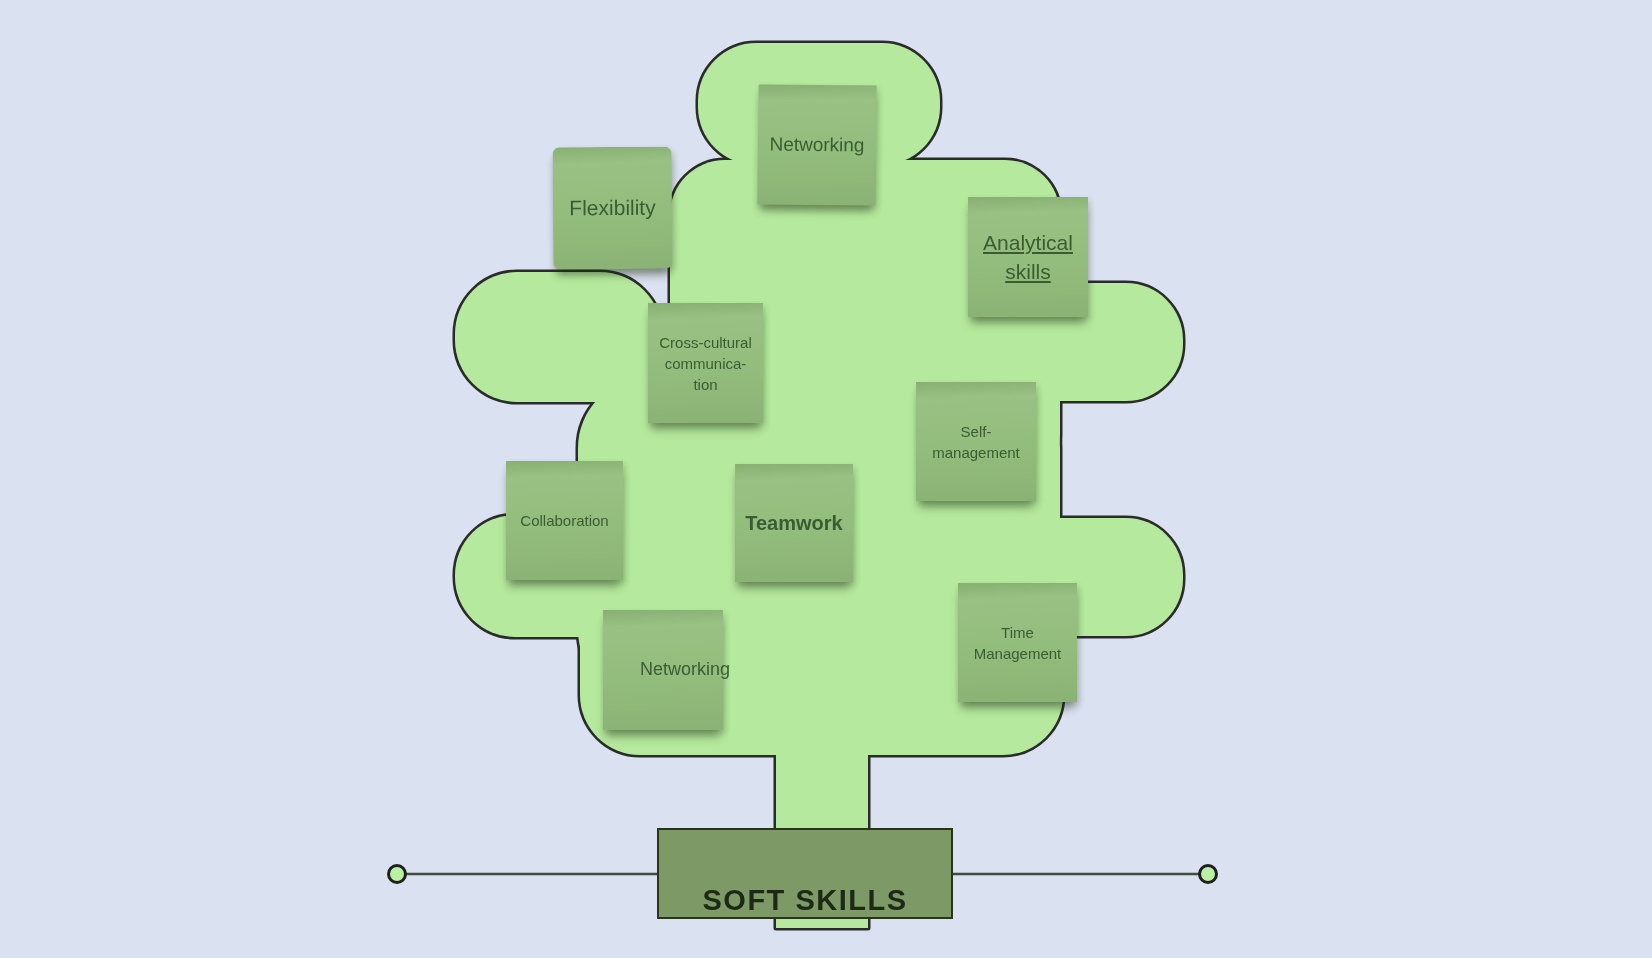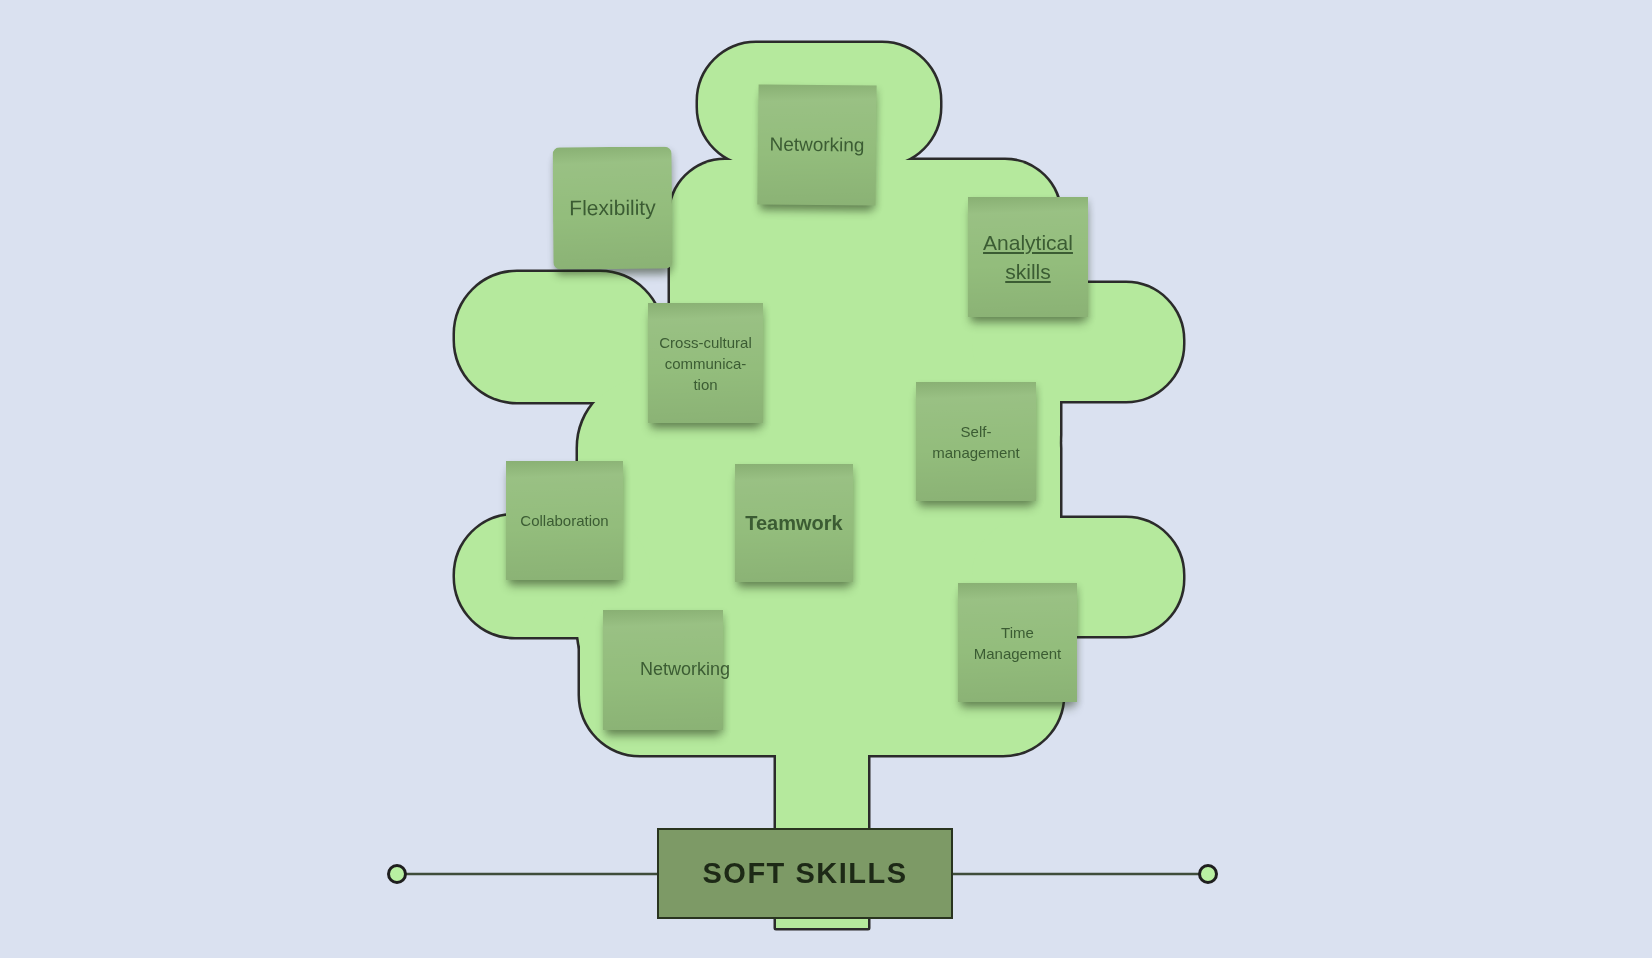--- a/index.html
+++ b/index.html
@@ -68,21 +68,21 @@
     white-space:pre-line;
     padding:4px;
   }
   .root-box{
     position:absolute;
     left:657px;top:828px;width:296px;height:91px;
     background:var(--root-fill);
     border:2.5px solid var(--root-border);
     color:var(--root-text);
     display:flex;
-    align-items:center;
+    align-items:flex-end;
     justify-content:center;
     font-size:29px;
     font-weight:700;
     letter-spacing:1.5px;
   }
 </style>
 </head>
 <body>
 
 <div class="stage">

